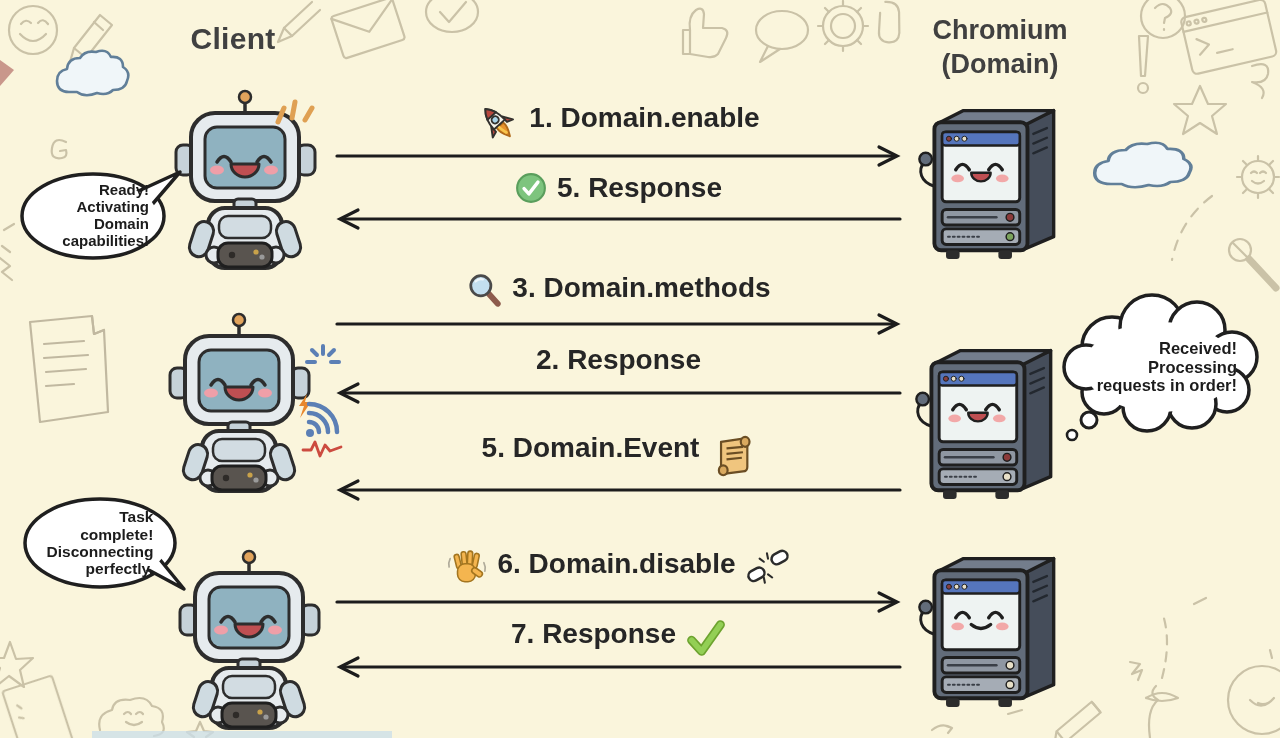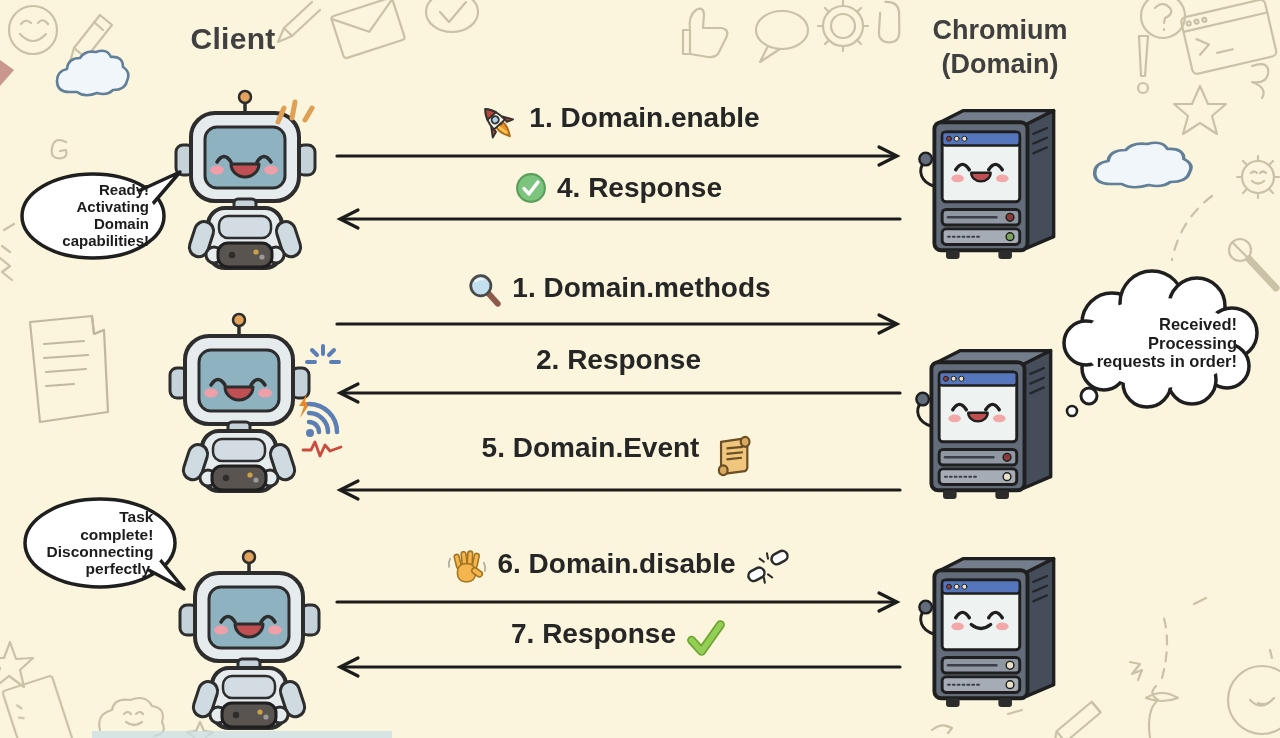--- a/index.html
+++ b/index.html
@@ -371,36 +371,36 @@
         <line x1="2" y1="12" x2="558" y2="12"></line>
         <path d="M544 3 L562 12 L544 21"></path>
       </g>
   </svg>
 
   <div class="msg-label" style="top:172px">
     <svg width="32" height="32" viewBox="0 0 30 30">
       <circle cx="15" cy="15" r="13" fill="#7dc47e" stroke="#5a9e5c" stroke-width="2"></circle>
       <path d="M8.5 15.5 L13 20.5 L21.5 9.5" fill="none" stroke="#fff" stroke-width="3.2" stroke-linecap="round" stroke-linejoin="round"></path>
     </svg>
-    <span>4. Response</span>
+    <span>5. Response</span>
   </div>
   <svg class="arrow" style="top:207px" width="567" height="24" viewBox="0 0 567 24">
     <g stroke="#1c1c1c" stroke-width="3.2" stroke-linecap="round" fill="none">
         <line x1="9" y1="12" x2="565" y2="12"></line>
         <path d="M23 3 L5 12 L23 21"></path>
       </g>
   </svg>
 
   <div class="msg-label" style="top:272px">
     <svg width="36" height="36" viewBox="0 0 34 34">
       <line x1="21.5" y1="20.5" x2="30" y2="30" stroke="#8d5b4c" stroke-width="5.5" stroke-linecap="round"></line>
       <circle cx="14" cy="13" r="9.5" fill="#c3dff0" stroke="#4a4a4a" stroke-width="2.6"></circle>
       <path d="M9 9 Q12 6 16 7" fill="none" stroke="#eef6fb" stroke-width="2" stroke-linecap="round"></path>
     </svg>
-    <span>1. Domain.methods</span>
+    <span>3. Domain.methods</span>
   </div>
   <svg class="arrow" style="top:312px" width="567" height="24" viewBox="0 0 567 24">
     <g stroke="#1c1c1c" stroke-width="3.2" stroke-linecap="round" fill="none">
         <line x1="2" y1="12" x2="558" y2="12"></line>
         <path d="M544 3 L562 12 L544 21"></path>
       </g>
   </svg>
 
   <div class="msg-label" style="top:344px">
     <span>2. Response</span>
@@ -481,21 +481,21 @@
 
   <div class="bubble" style="left:18px;top:166px;width:170px;height:96px">
     <svg width="170" height="96" viewBox="0 0 170 96">
       <ellipse cx="75" cy="50" rx="71" ry="42" fill="#fff" stroke="#1f1f1f" stroke-width="3.5"></ellipse>
       <path d="M114 28 L162 6 L126 48" fill="#fff" stroke="#1f1f1f" stroke-width="3.5" stroke-linejoin="round" stroke-linecap="round"></path>
       <ellipse cx="75" cy="50" rx="64" ry="35" fill="#fff" stroke="none"></ellipse>
     </svg>
     <div class="bubble-text" style="left:19px;top:13px;width:112px;height:74px;font-size:15px">Ready! Activating Domain capabilities!</div>
   </div>
 
-  <div class="bubble" style="left:1052px;top:268px;width:222px;height:160px">
+  <div class="bubble" style="left:1052px;top:292px;width:222px;height:160px">
     <svg width="222" height="160" viewBox="0 0 222 160">
       <g fill="#fff" stroke="#1f1f1f" stroke-width="3.5">
         <circle cx="60" cy="55" r="30"></circle>
           <circle cx="100" cy="35" r="32"></circle>
           <circle cx="145" cy="38" r="28"></circle>
           <circle cx="180" cy="65" r="25"></circle>
         <circle cx="175" cy="98" r="22"></circle>
           <circle cx="140" cy="112" r="24"></circle>
           <circle cx="95" cy="115" r="24"></circle>
           <circle cx="52" cy="100" r="22"></circle>

